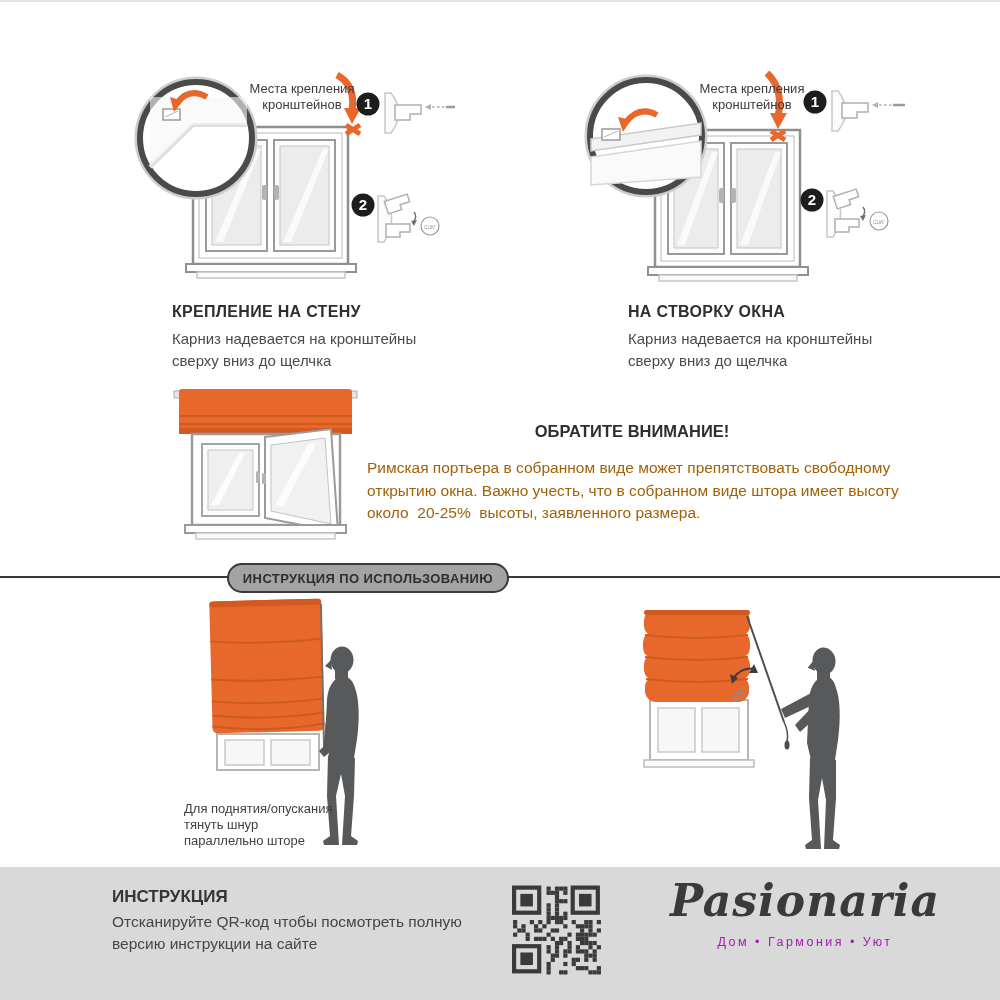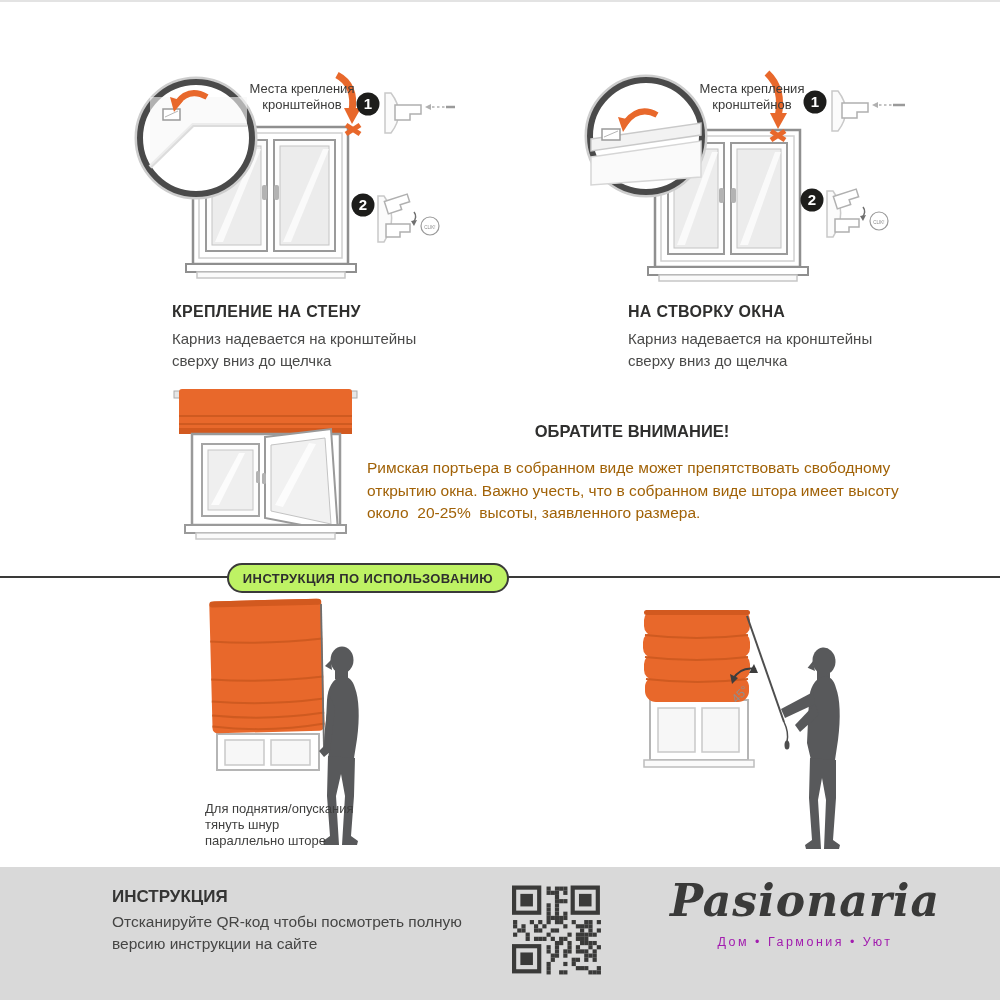--- a/index.html
+++ b/index.html
@@ -9,21 +9,21 @@
     font-family:"Liberation Sans","DejaVu Sans",sans-serif;color:#3b3b3a;
   }
   .abs{position:absolute;}
   .mount-label{width:160px;text-align:center;font-size:13px;line-height:16px;color:#3b3b3a;}
   .sec-title{font-size:16px;font-weight:bold;letter-spacing:.3px;color:#2f2f2e;margin-bottom:7px;}
   .sec-line{font-size:15px;line-height:21.5px;color:#4a4a49;white-space:pre;}
   .notice-title{width:400px;text-align:center;font-size:16.5px;font-weight:bold;color:#2f2f2e;}
   .notice-line{font-size:15.5px;line-height:22.5px;color:#a16207;white-space:pre;}
   .divider-line{position:absolute;left:0;top:574px;width:1000px;height:2px;background:#3a3a39;}
   .divider-pill{
-    position:absolute;left:227px;top:561px;width:278px;height:26px;background:#bef264;
+    position:absolute;left:227px;top:561px;width:278px;height:26px;background:#a3a3a3;
     border:2px solid #3a3a39;border-radius:15px;display:flex;align-items:center;justify-content:center;
     font-size:13px;font-weight:bold;letter-spacing:.4px;color:#2f2f2e;
   }
   .caption-line{font-size:13px;line-height:16px;color:#3f3f3e;white-space:pre;}
   .footer{position:absolute;left:0;top:865px;width:1000px;height:135px;background:#d9d9d9;}
   .footer-title{position:absolute;left:112px;top:20px;font-size:17px;font-weight:bold;color:#353534;}
   .footer-line{font-size:15.5px;line-height:22px;color:#454544;white-space:pre;}
   .brand{
     position:absolute;left:650px;top:8px;width:310px;text-align:center;
     font-family:"DejaVu Serif","Liberation Serif",serif;font-style:italic;font-weight:bold;
@@ -235,21 +235,21 @@
 
     <g transform="translate(147,52)" fill="#58595b">
       <ellipse cx="20" cy="14" rx="11.5" ry="13.5"></ellipse>
       <polygon points="9,14 3,20 10,24"></polygon>
       <rect x="13" y="24" width="13" height="9"></rect>
       <path d="M20,30 C10,33 6,42 5,54 L3,96 L8,100 L6,112 L32,112 L35,93 C38,72 37,52 33,42 C31,34 26,30 20,30 Z"></path>
       <path d="M8,50 C4,70 2,88 2,100 L-3,105 L2,111 L8,106 L13,62 Z"></path>
       <path d="M6,110 L5,150 L8,190 L1,195 L2,199 L17,199 L14,150 L19,128 L23,150 L20,199 L35,199 L36,195 L29,190 L32,150 L33,112 Z"></path>
     </g>
   </svg>
-  <div class="abs" style="left:205px;top:799px">
+  <div class="abs" style="left:184px;top:799px">
     <div class="caption-line">Для поднятия/опускания</div>
     <div class="caption-line">тянуть шнур</div>
     <div class="caption-line">параллельно шторе</div>
   </div>
 
   <svg class="abs" style="left:616px;top:590px" width="290" height="262" viewBox="0 0 290 262">
 
     <rect x="34" y="108" width="98" height="60" fill="#ffffff" stroke="#b5b5b5" stroke-width="2"></rect>
     <rect x="42" y="116" width="37" height="44" fill="#f7f7f7" stroke="#c9c9c9" stroke-width="1.5"></rect>
     <rect x="86" y="116" width="37" height="44" fill="#f7f7f7" stroke="#c9c9c9" stroke-width="1.5"></rect>

